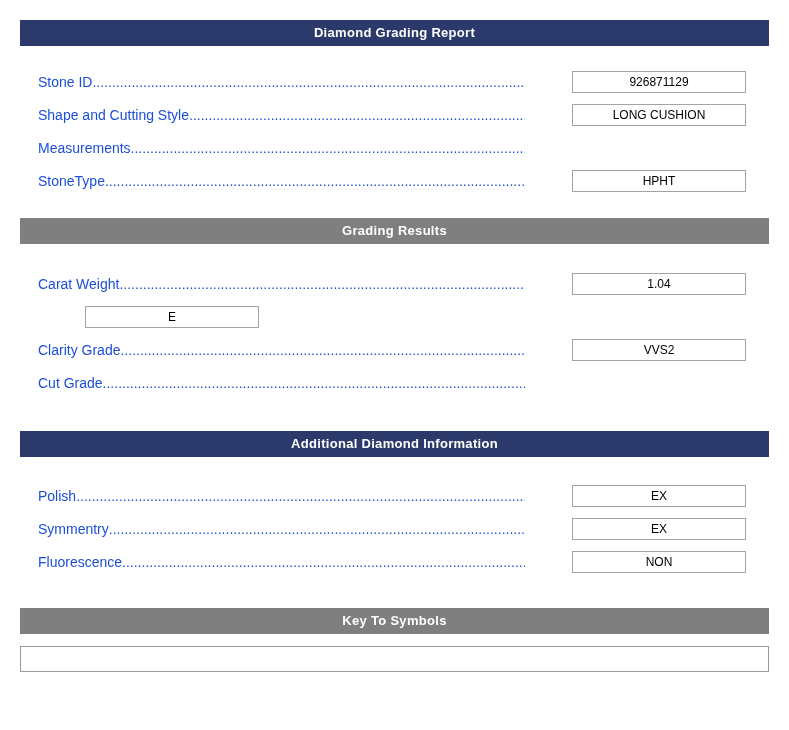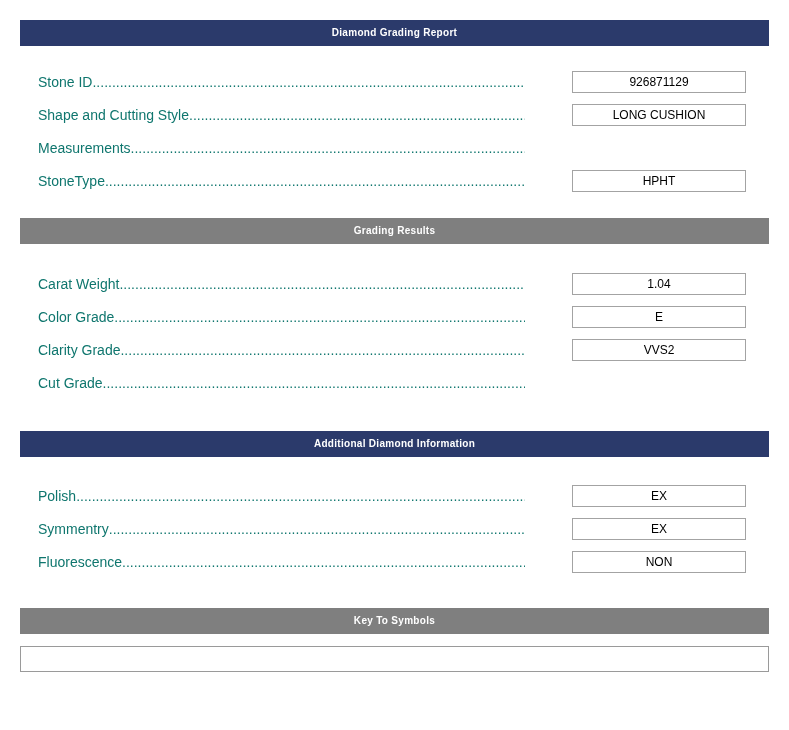--- a/index.html
+++ b/index.html
@@ -17,21 +17,21 @@
   .report {
     margin: 20px;
     width: 749px;
   }
   .bar {
     height: 26px;
     line-height: 26px;
     text-align: center;
     color: #ffffff;
     font-weight: bold;
-    font-size: 10px;
+    font-size: 13px;
     letter-spacing: 0.3px;
   }
   .bar.navy { background: #2b3a6b; }
   .bar.gray { background: #7f7f7f; }
 
   .rows {
     padding-left: 18px;
   }
   .rows.sec1 { padding-top: 25px; padding-bottom: 15px; }
   .rows.sec2 { padding-top: 29px; padding-bottom: 26px; }
@@ -41,21 +41,21 @@
     display: flex;
     align-items: center;
     height: 22px;
     margin-bottom: 11px;
   }
   .label-line {
     width: 487px;
     white-space: nowrap;
     overflow: hidden;
     font-size: 14px;
-    color: #0f766e;
+    color: #1d4ed8;
     display: flex;
   }
   .label {
     white-space: nowrap;
     flex: 0 0 auto;
   }
   .dots {
     flex: 1 1 auto;
     overflow: hidden;
     white-space: nowrap;
@@ -140,24 +140,20 @@
       <div class="label-line">
         <span class="label">Carat Weight</span>
           <span class="dots"></span>
       </div>
       <div class="value-box">
         <span>1.04</span>
       </div>
     </div>
 
     <div class="row">
-      <div class="label-line">
-        <span class="label">Color Grade</span>
-          <span class="dots"></span>
-      </div>
       <div class="value-box">
         <span>E</span>
       </div>
     </div>
 
     <div class="row">
       <div class="label-line">
         <span class="label">Clarity Grade</span>
           <span class="dots"></span>
       </div>

